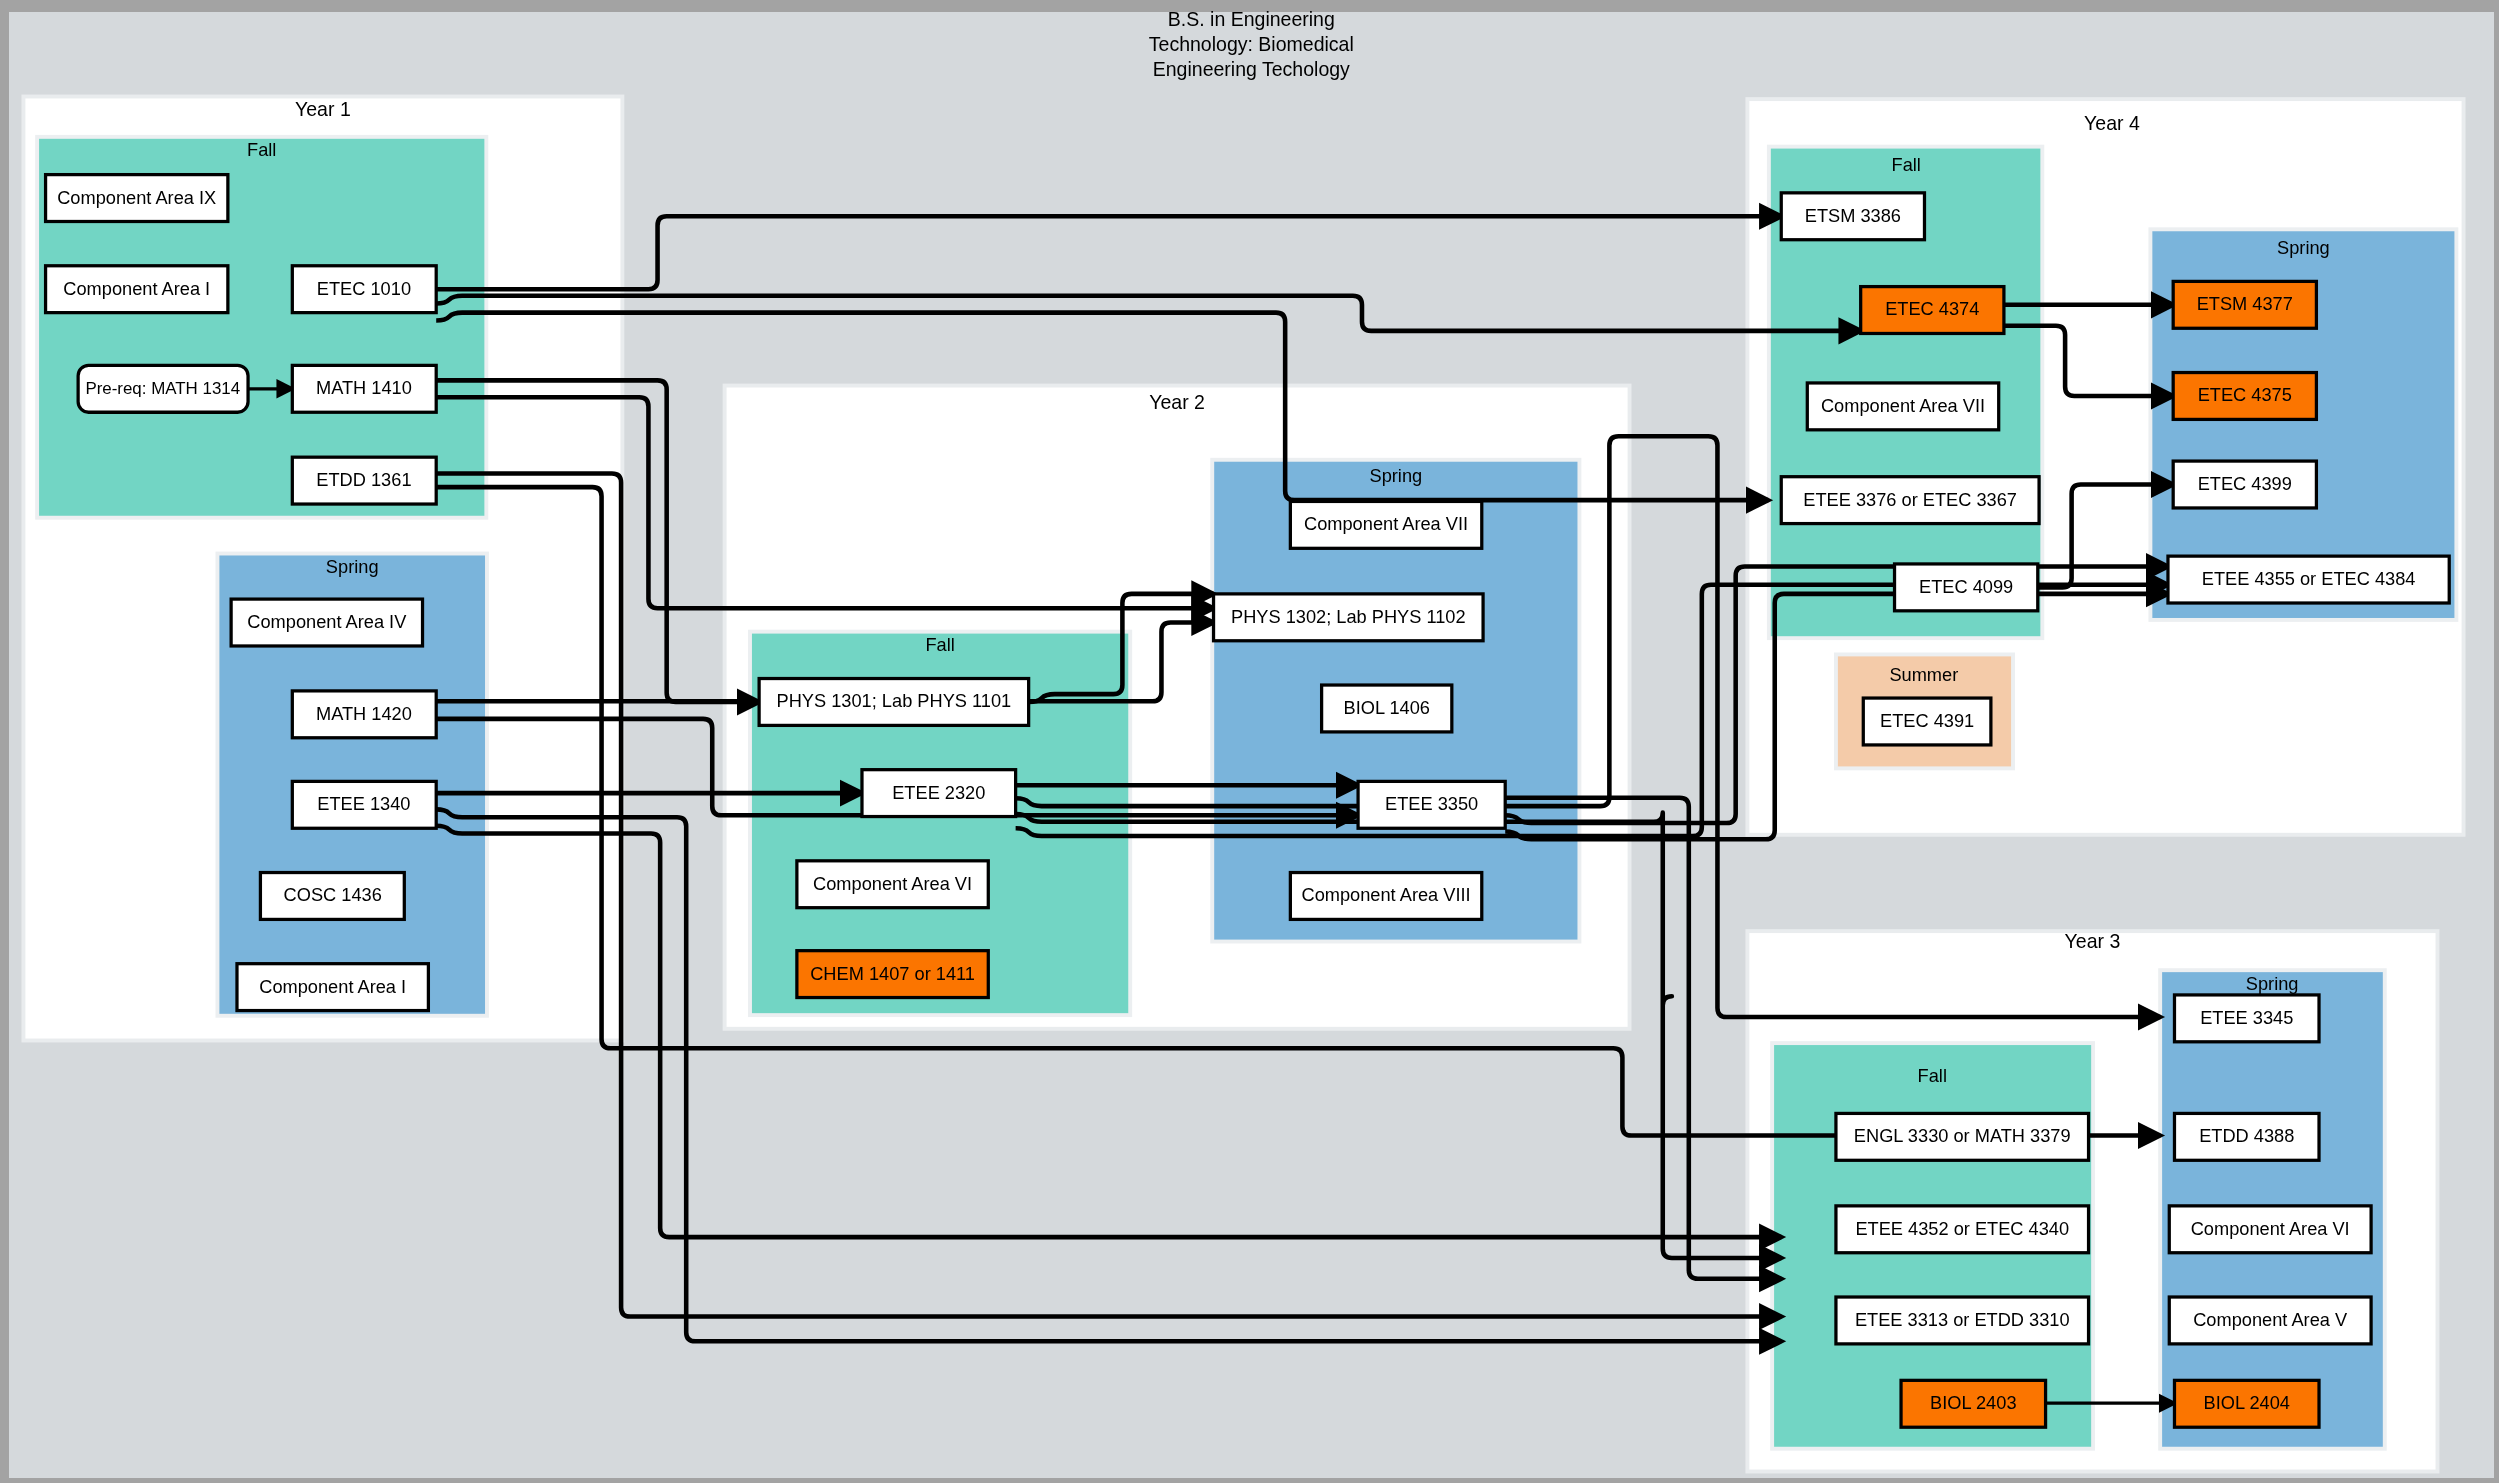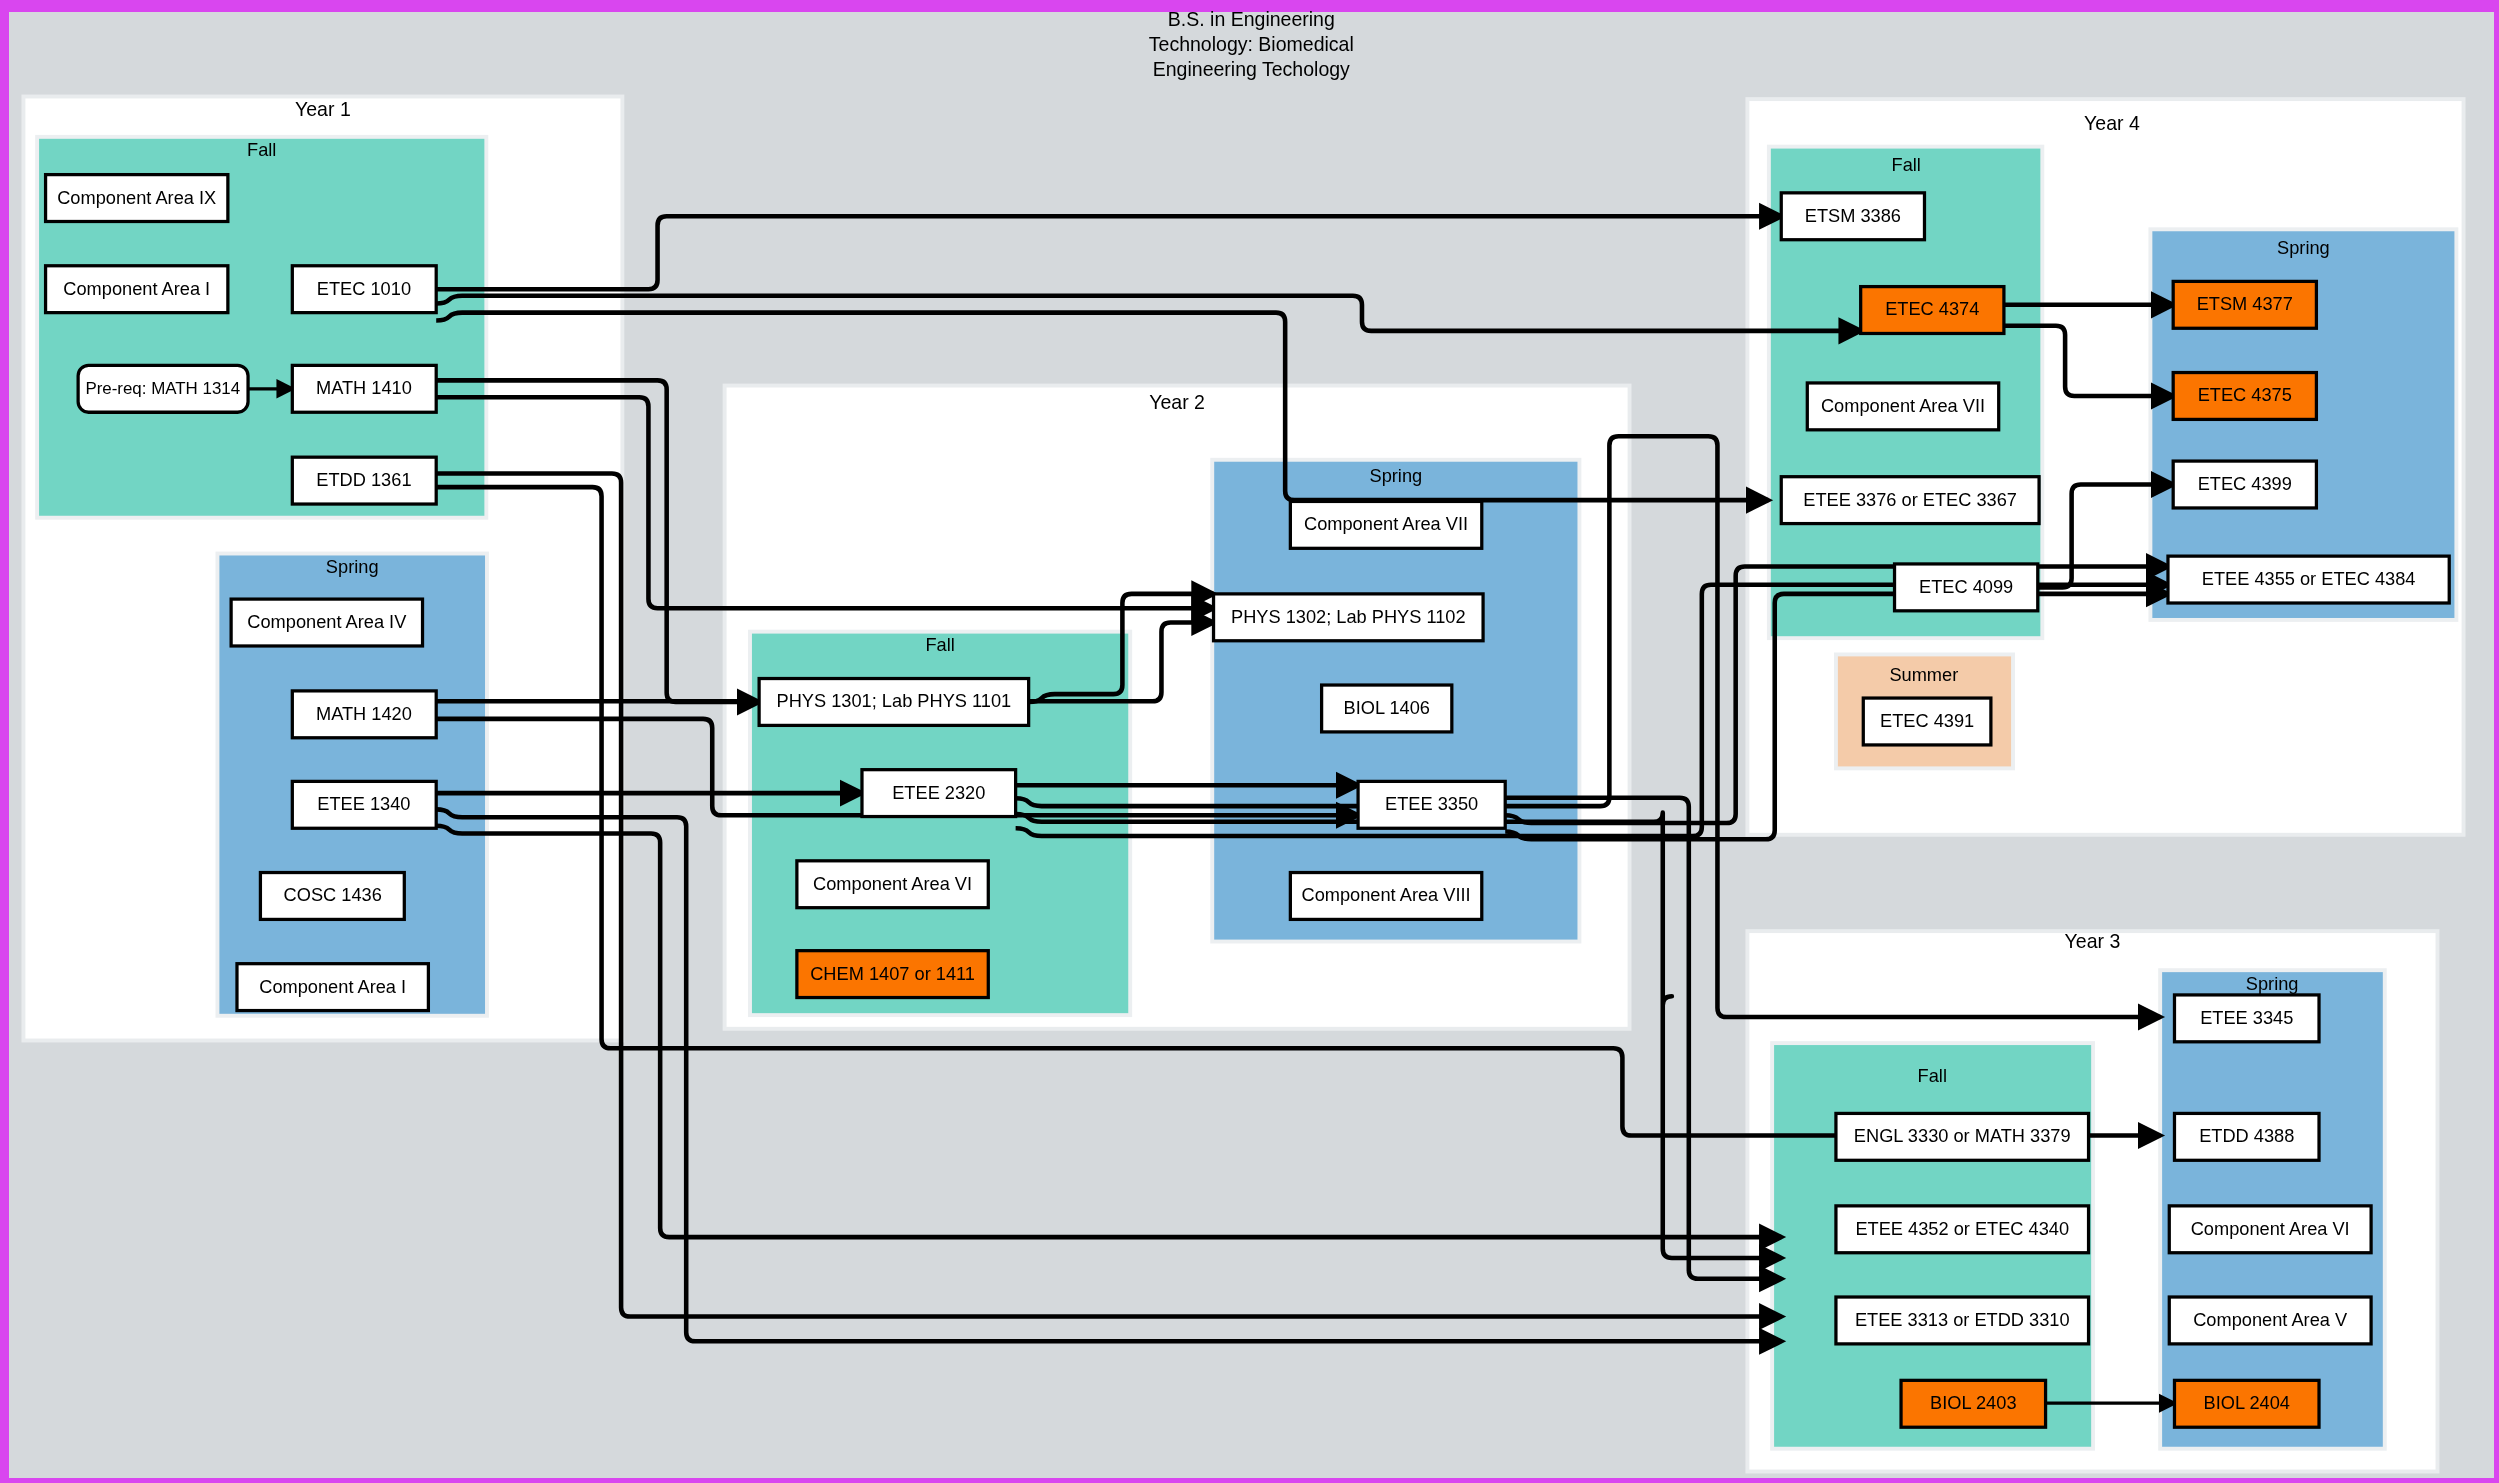--- a/index.html
+++ b/index.html
@@ -1,17 +1,17 @@
 <!DOCTYPE html>
 <html style="font-size:10.4px"><head>
 <meta charset="utf-8">
 <style>
   html,body{margin:0;padding:0;background:#fff;}
   body{font-family:"Liberation Sans",sans-serif;}
-  #stage{position:relative;width:2500px;height:1484px;background:#d946ef;overflow:hidden;}
+  #stage{position:relative;width:2500px;height:1484px;background:#a3a3a3;overflow:hidden;}
   #bg{position:absolute;left:8.5px;top:11.7px;width:2485px;height:1466px;background:#d5d9dc;}
   svg#diagram{position:absolute;left:0;top:0;width:2500px;height:1484px;}
   .title-txt{font-size:30px;fill:#000;text-anchor:middle;dominant-baseline:middle;}
   .year-label{font-size:30px;fill:#000;text-anchor:middle;dominant-baseline:middle;}
   .term-label{font-size:28px;fill:#000;text-anchor:middle;dominant-baseline:middle;}
   .node-label{font-size:28px;fill:#000;text-anchor:middle;dominant-baseline:middle;}
   .yearbox{fill:#ffffff;stroke:#e9ecee;stroke-width:6;}
   .termbox-fall{fill:#72d5c4;stroke:#eceff1;stroke-width:6;}
   .termbox-spring{fill:#7ab4db;stroke:#eceff1;stroke-width:6;}
   .termbox-summer{fill:#f4cba9;stroke:#eceff1;stroke-width:6;}

